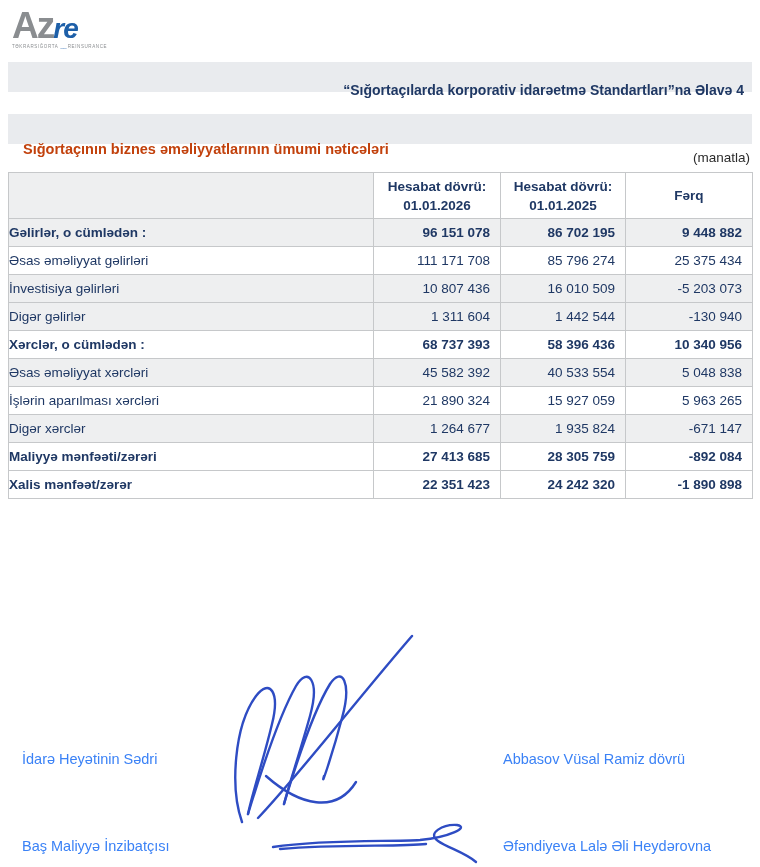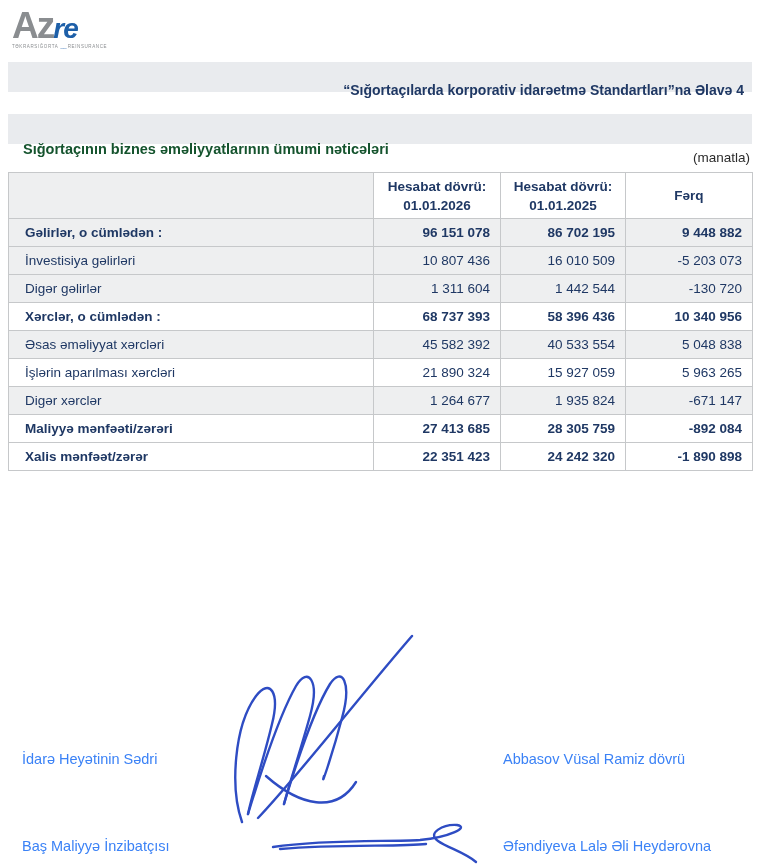--- a/index.html
+++ b/index.html
@@ -26,21 +26,21 @@
     position:absolute;left:8px;top:62px;width:744px;height:30px;
     background:#e9ebee;display:flex;align-items:center;justify-content:flex-end;
     box-sizing:border-box;padding-right:8px;
   }
   .annex-bar span{font-size:14px;font-weight:700;color:#1f3864;margin-top:26px;}
   .section-bar{
     position:absolute;left:8px;top:114px;width:744px;height:30px;
     background:#e9ebee;display:flex;align-items:center;
     box-sizing:border-box;padding-left:15px;
   }
-  .section-bar span{font-size:14.5px;font-weight:700;color:#14532d;margin-top:39px;}
+  .section-bar span{font-size:14.5px;font-weight:700;color:#c2410c;margin-top:39px;}
   .unit-note{
     position:absolute;right:10px;top:150px;
     font-size:13.5px;color:#2b2b2b;
   }
   
   table.results{
     position:absolute;left:8px;top:172px;width:744px;
     border-collapse:collapse;table-layout:fixed;
     font-size:13.5px;color:#1f3864;
   }
@@ -52,21 +52,21 @@
     border:1px solid #c6c8ca;
     box-sizing:border-box;
     overflow:hidden;white-space:nowrap;
   }
   table.results thead th{
     height:46px;background:#ffffff;font-weight:700;
     text-align:center;vertical-align:middle;line-height:19px;font-size:13.5px;
   }
   table.results thead th.corner{background:#eeeff0;}
   table.results tbody td{height:28px;padding:0 10px;}
-  table.results tbody td:first-child{padding-left:16px;text-align:left;}
+  table.results tbody td:first-child{padding-left:0;text-align:left;}
   table.results tbody td.num{text-align:right;}
   table.results tr.shaded td{background:#eeeff0;}
   table.results tr.bold td{font-weight:700;}
   
   .sig-label{position:absolute;font-size:14.5px;color:#3b82f6;white-space:nowrap;}
   #sig-title-1{left:22px;top:751px;}
   #sig-name-1{left:503px;top:751px;}
   #sig-title-2{left:22px;top:838px;}
   #sig-name-2{left:503px;top:838px;}
   .sig-svg{position:absolute;pointer-events:none;}
@@ -123,31 +123,37 @@
         </th>
       </tr>
     </thead>
     <tbody>
         <tr class="bold shaded">
           <td>Gəlirlər, o cümlədən :</td>
           <td class="num">96 151 078</td>
           <td class="num">86 702 195</td>
           <td class="num">9 448 882</td>
         </tr>
+        <tr>
+          <td>Əsas əməliyyat gəlirləri</td>
+          <td class="num">111 171 708</td>
+          <td class="num">85 796 274</td>
+          <td class="num">25 375 434</td>
+        </tr>
         <tr class="shaded">
           <td>İnvestisiya gəlirləri</td>
           <td class="num">10 807 436</td>
           <td class="num">16 010 509</td>
           <td class="num">-5 203 073</td>
         </tr>
         <tr class="shaded">
           <td>Digər gəlirlər</td>
           <td class="num">1 311 604</td>
           <td class="num">1 442 544</td>
-          <td class="num">-130 720</td>
+          <td class="num">-130 940</td>
         </tr>
         <tr class="bold">
           <td>Xərclər, o cümlədən :</td>
           <td class="num">68 737 393</td>
           <td class="num">58 396 436</td>
           <td class="num">10 340 956</td>
         </tr>
         <tr class="shaded">
           <td>Əsas əməliyyat xərcləri</td>
           <td class="num">45 582 392</td>

